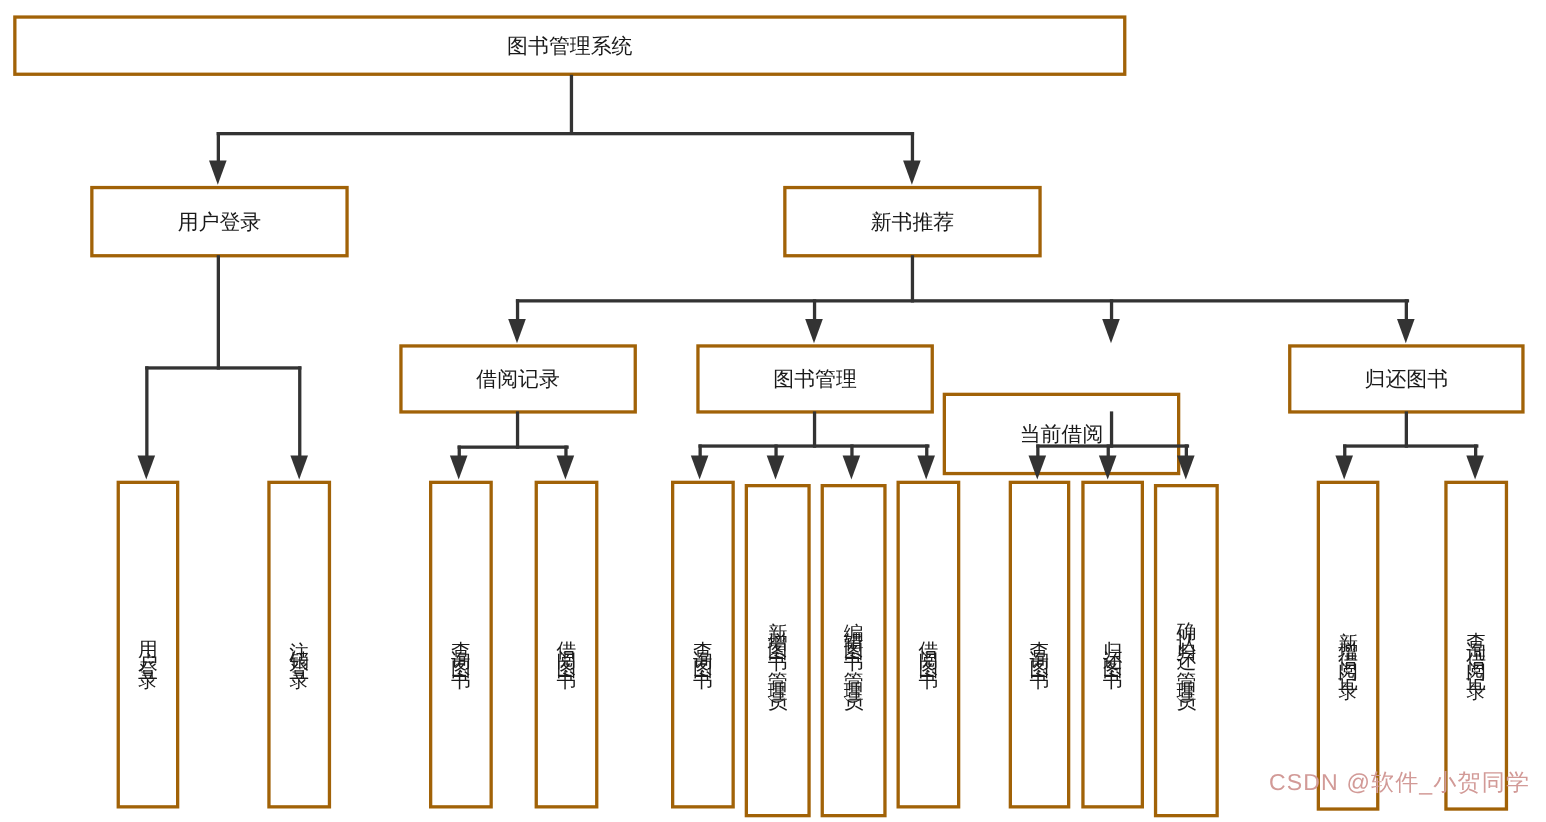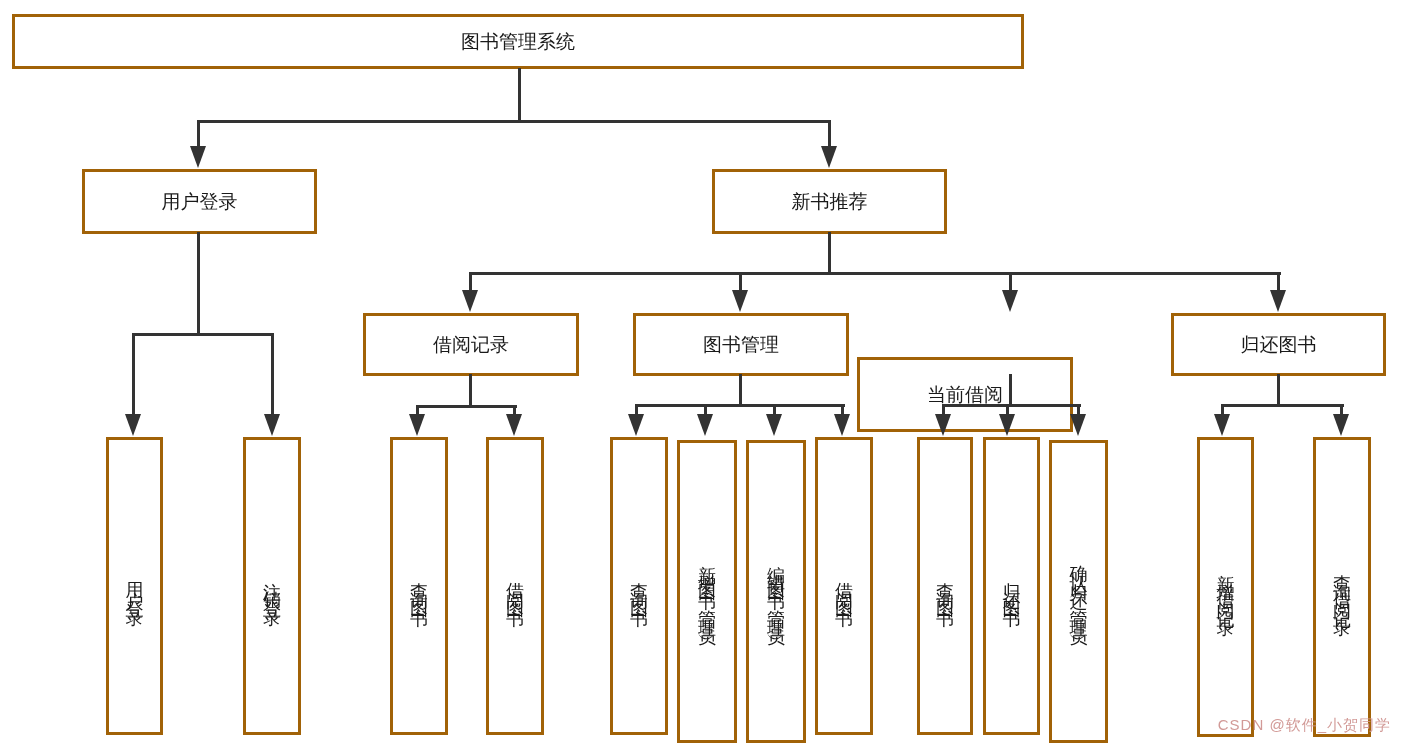--- a/index.html
+++ b/index.html
@@ -36,22 +36,22 @@
   .arrow {
     position: absolute;
     width: 0; height: 0;
     border-left: 8px solid transparent;
     border-right: 8px solid transparent;
     border-top: 22px solid #333333;
   }
   .watermark {
     position: absolute;
     right: 14px;
-    bottom: 12px;
-    font-size: 15px;
+    bottom: 22px;
+    font-size: 21px;
     letter-spacing: 1px;
     color: #d29a97;
     white-space: nowrap;
   }
 </style>
 </head>
 <body>
 
 <div class="canvas">
 

